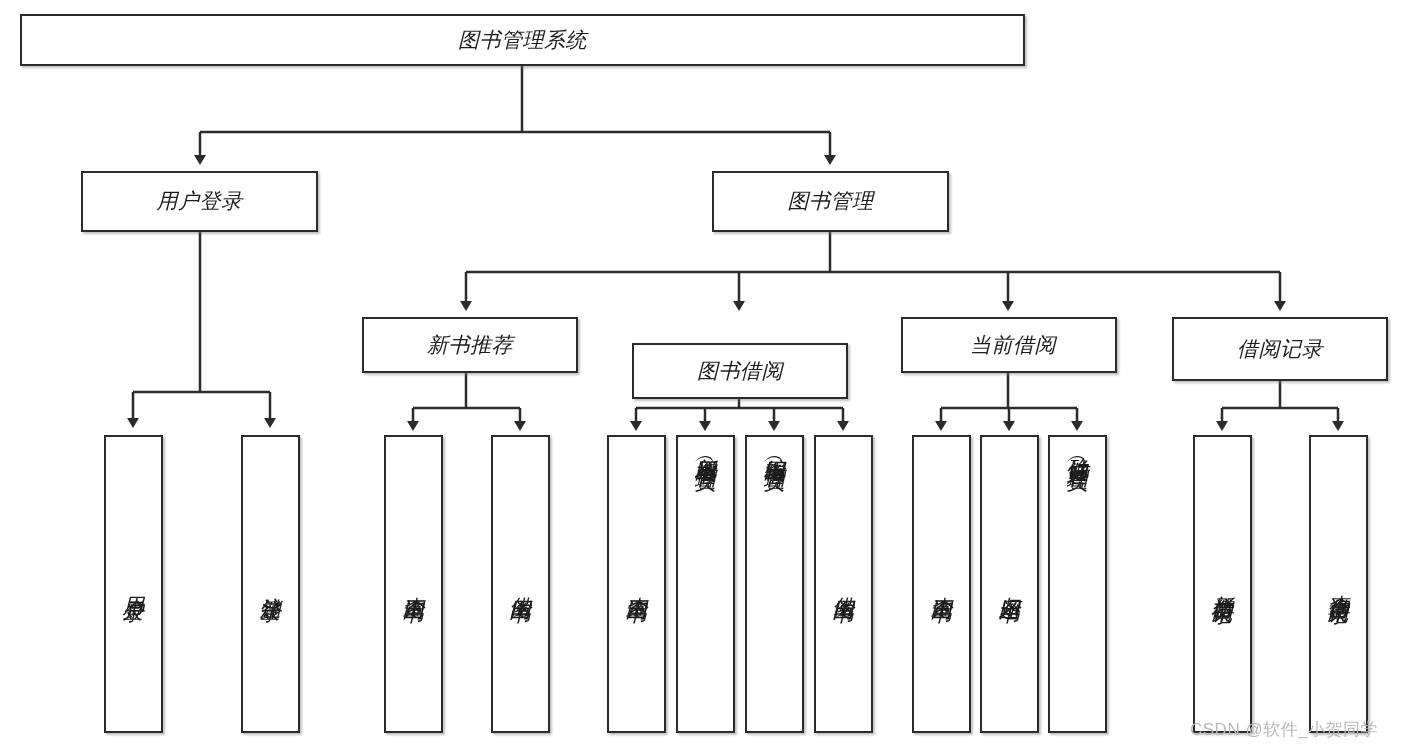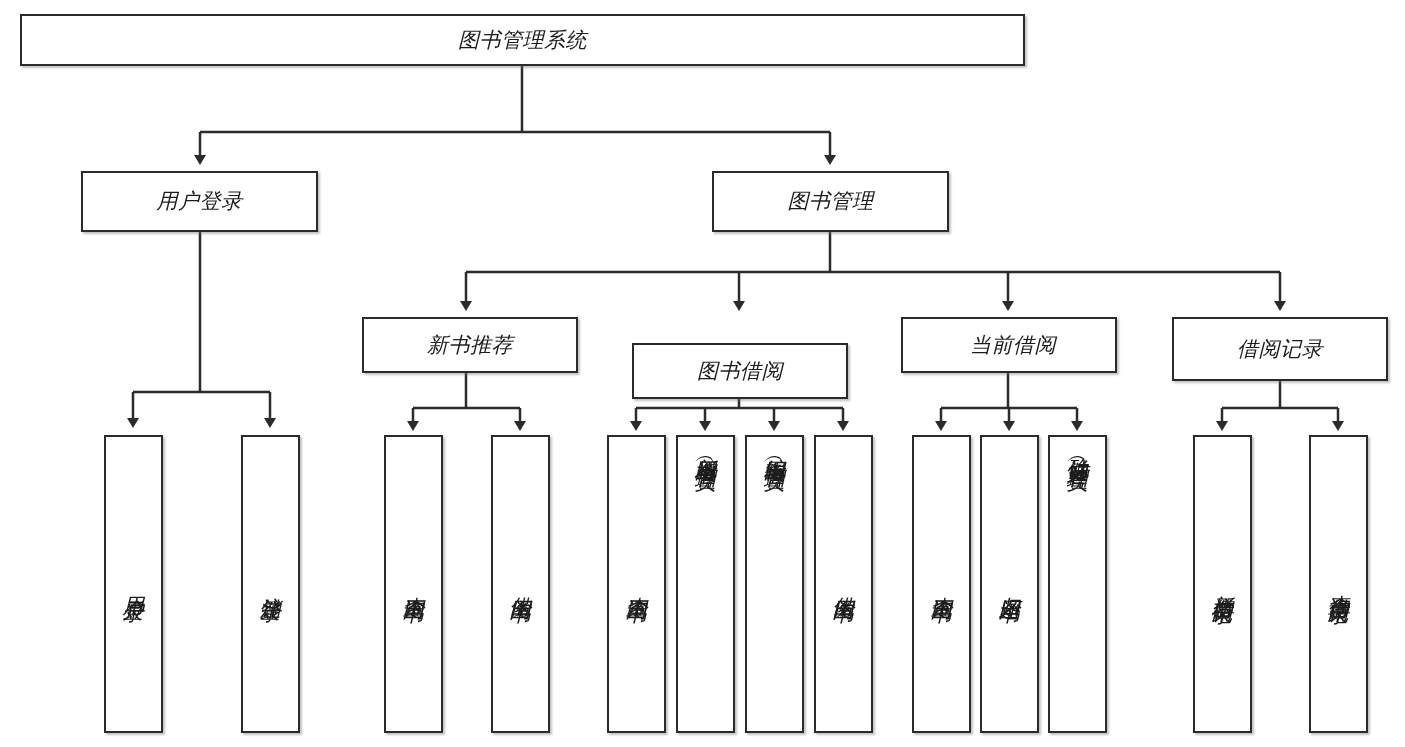--- a/index.html
+++ b/index.html
@@ -191,14 +191,15 @@
     <span class="label">确认归还（管理员）</span>
   </div>
 
   <div class="node vertical centered" style="left:1193px; top:435px; width:59px; height:298px;">
     <span class="label">新增借阅记录</span>
   </div>
   <div class="node vertical centered" style="left:1309px; top:435px; width:59px; height:298px;">
     <span class="label">查询借阅记录</span>
   </div>
 
+  <div class="watermark" style="left:1190px; top:718px;">CSDN @软件_小贺同学</div>
 
 </div>
 
 </body></html>

